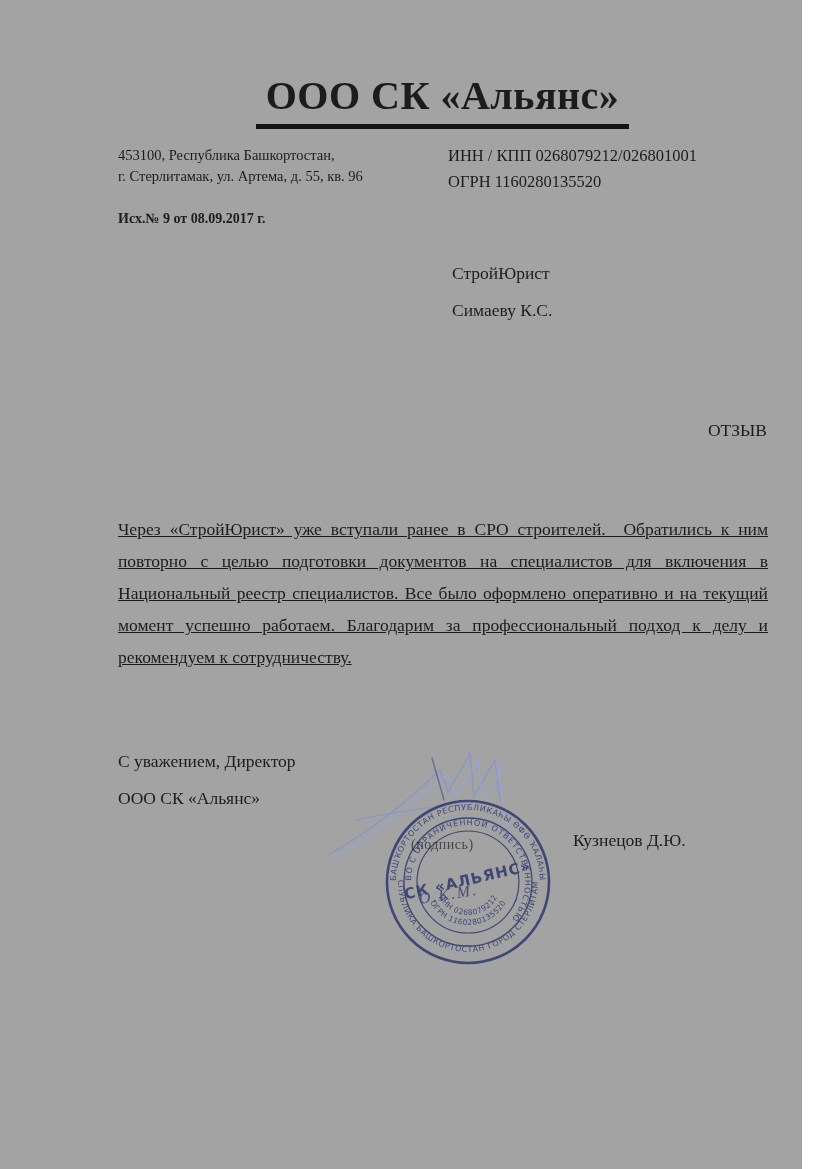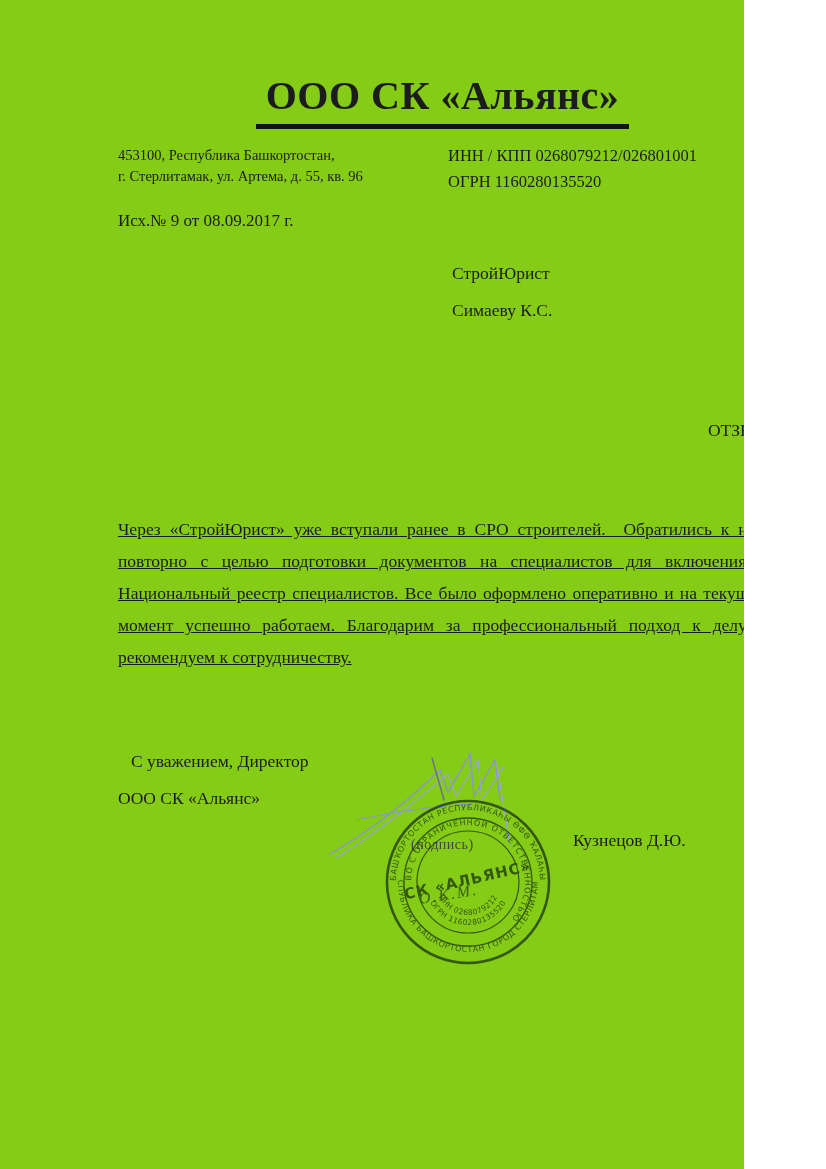--- a/index.html
+++ b/index.html
@@ -1,19 +1,19 @@
 <!DOCTYPE html>
 <html><head>
 <meta charset="utf-8">
 <style>
   html,body{margin:0;padding:0;background:#ffffff;}
   .page{
     position:relative;
-    width:744px;height:1169px;
-    background:#84cc16;
+    width:802px;height:1169px;
+    background:#a3a3a3;
     font-family:"Liberation Serif", serif;
     color:#1c1c1c;
     overflow:hidden;
   }
   .title-wrap{
     position:absolute;left:118px;top:72px;width:649px;
     text-align:center;
   }
   .title-text{
     display:inline-block;
@@ -25,38 +25,39 @@
   .addr{
     position:absolute;left:118px;top:145px;
     font-size:14.5px;line-height:21px;
   }
   .reg{
     position:absolute;left:448px;top:143px;
     font-size:16.5px;line-height:26px;
   }
   .ref{
     position:absolute;left:118px;top:211px;
-    font-size:17px;
+    font-size:14px;
+    font-weight:bold;
   }
   .recipient{
     position:absolute;left:452px;top:255px;
     font-size:17.5px;line-height:37px;
   }
   .subject{
     position:absolute;left:118px;top:420px;width:649px;
     text-align:right;font-size:17.5px;font-family:Liberation Serif, serif;
   }
   .body-par{
     position:absolute;left:118px;top:513px;width:650px;
     font-size:17.5px;line-height:32px;
     text-align:justify;text-justify:inter-word;
     margin:0;
     text-decoration:underline;
   }
-  .closing1{position:absolute;left:118px;top:751px;font-size:17.5px;margin-left:13px;}
+  .closing1{position:absolute;left:118px;top:751px;font-size:17.5px;}
   .closing2{position:absolute;left:118px;top:788px;font-size:17.5px;}
   .signer{position:absolute;left:573px;top:786px;font-size:17.5px;margin-top:44px;}
   .sig-caption{
     position:absolute;left:411px;top:837px;
     font-size:14px;color:#454545;letter-spacing:0.5px;
   }
   .signature-svg{
     position:absolute;left:320px;top:742px;width:230px;height:130px;
   }
   .stamp-svg{

